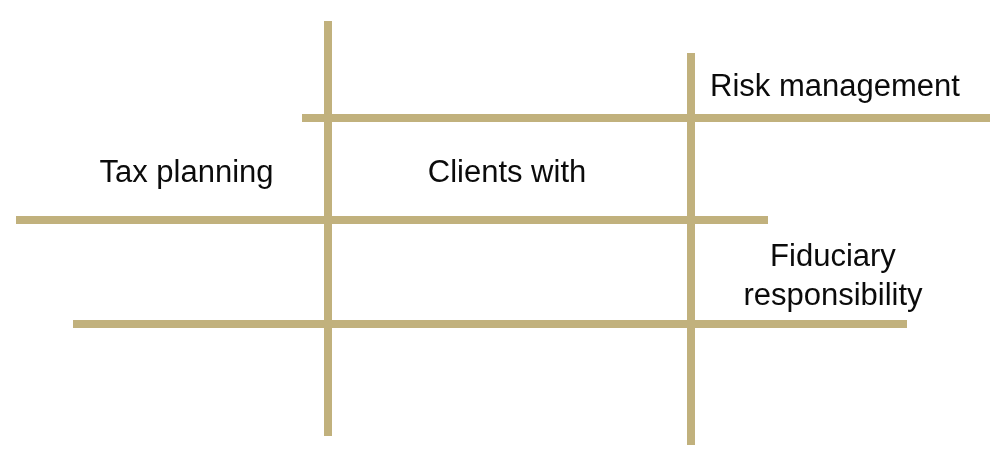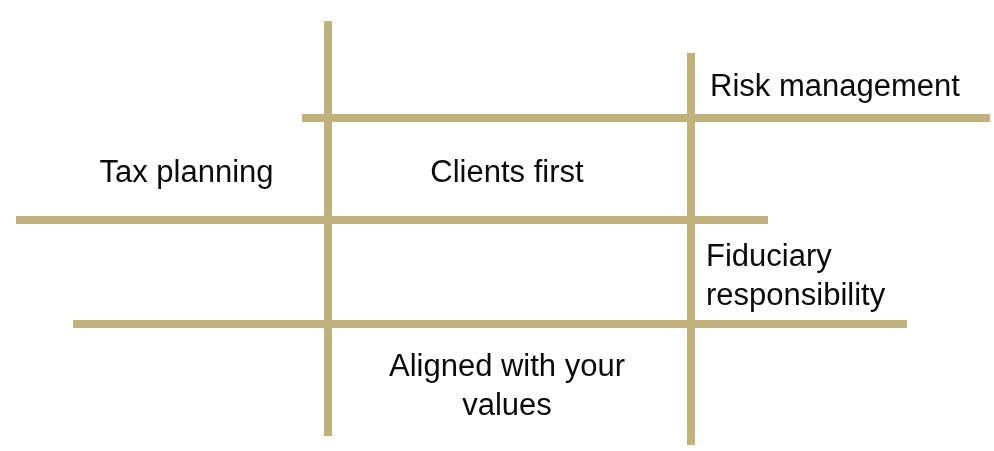--- a/index.html
+++ b/index.html
@@ -35,40 +35,38 @@
     position: absolute;
     color: var(--text-color);
     font-size: 31px;
     line-height: 39px;
     white-space: pre-line;
   }
   .l-risk          { left: 698px; top: 54px;  width: 290px; text-align: left; }
   .l-tax           { left: 60px;  top: 140px; width: 237px; text-align: center; }
   .l-clients       { left: 317px; top: 140px; width: 364px; text-align: center; }
   .l-comprehensive { left: 30px;  top: 224px; width: 258px; text-align: right; }
-  .l-fiduciary     { left: 694px; top: 224px; width: 262px; text-align: left; }
+  .l-fiduciary     { left: 694px; top: 224px; width: 262px; text-align: center; }
   .l-aligned       { left: 334px; top: 334px; width: 330px; text-align: center; }
 </style>
 </head>
 <body>
 
 <div class="stage">
 
   <div class="grid-line v-left"></div>
   <div class="grid-line v-right"></div>
   <div class="grid-line h-top"></div>
   <div class="grid-line h-mid"></div>
   <div class="grid-line h-bottom"></div>
 
   <div class="label l-risk">Risk management</div>
 
   <div class="label l-tax">Tax planning</div>
 
-  <div class="label l-clients">Clients first</div>
+  <div class="label l-clients">Clients with</div>
 
 
   <div class="label l-fiduciary">Fiduciary
 responsibility</div>
 
-  <div class="label l-aligned">Aligned with your
-values</div>
 
 </div>
 
 </body></html>

